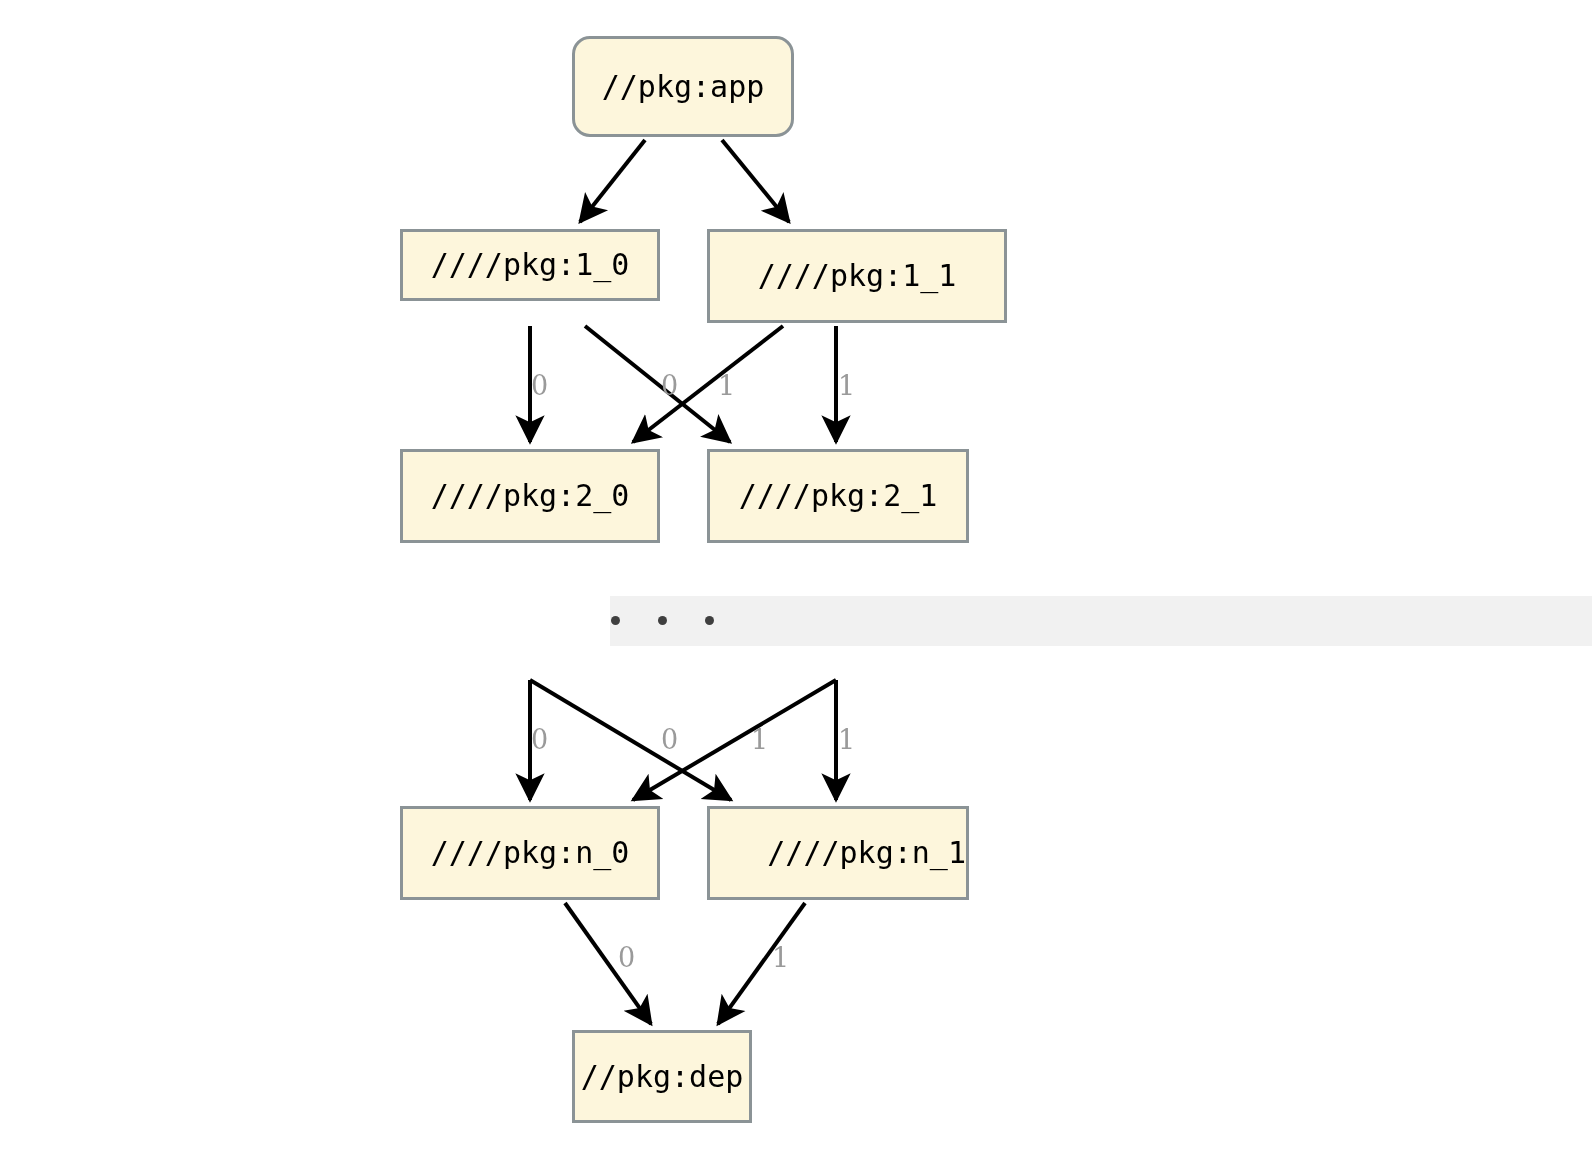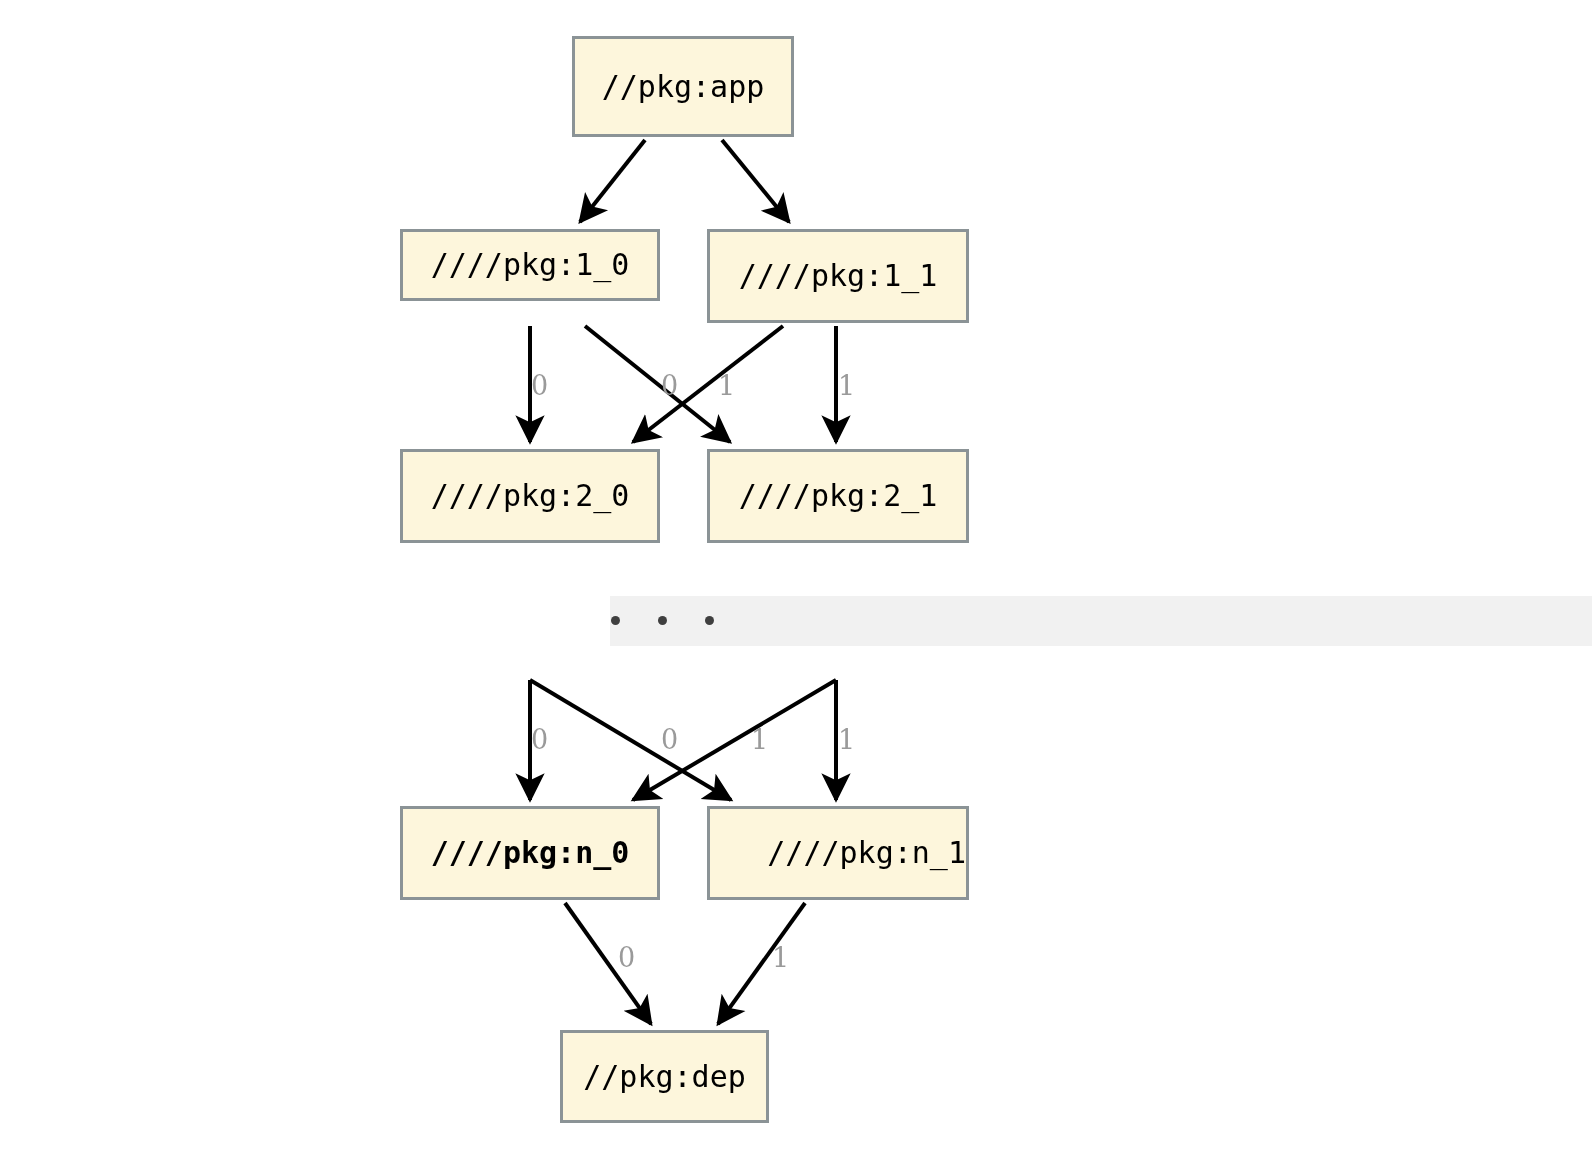--- a/index.html
+++ b/index.html
@@ -107,49 +107,49 @@
       <line x1="530" y1="680" x2="731" y2="800"></line>
       <line x1="836" y1="680" x2="633" y2="800"></line>
       <line x1="836" y1="680" x2="836" y2="800"></line>
 
       <line x1="565" y1="903" x2="651" y2="1024"></line>
 
       <line x1="805" y1="903" x2="718" y2="1024"></line>
     </g>
   </svg>
 
-  <div class="node-box" style="left:572px; top:36px; width:222px; height:101px;">
+  <div class="node-box" style="left:572px; top:36px; width:222px; height:101px;border-radius:18px;">
     <span class="node-label">//pkg:app</span>
   </div>
 
   <div class="node-box" style="left:400px; top:229px; width:260px; height:72px;">
     <span class="node-label">////pkg:1_0</span>
   </div>
 
-  <div class="node-box" style="left:707px; top:229px; width:262px; height:94px;">
+  <div class="node-box" style="left:707px; top:229px; width:300px; height:94px;">
     <span class="node-label">////pkg:1_1</span>
   </div>
 
   <div class="node-box" style="left:400px; top:449px; width:260px; height:94px;">
     <span class="node-label">////pkg:2_0</span>
   </div>
 
   <div class="node-box" style="left:707px; top:449px; width:262px; height:94px;">
     <span class="node-label">////pkg:2_1</span>
   </div>
 
-  <div class="node-box" style="left:400px; top:806px; width:260px; height:94px;font-weight:bold;">
+  <div class="node-box" style="left:400px; top:806px; width:260px; height:94px;">
     <span class="node-label">////pkg:n_0</span>
   </div>
 
   <div class="node-box" style="left:707px; top:806px; width:262px; height:94px;justify-content:flex-end;">
     <span class="node-label">////pkg:n_1</span>
   </div>
 
-  <div class="node-box" style="left:560px; top:1030px; width:209px; height:93px;text-align:right;">
+  <div class="node-box" style="left:572px; top:1030px; width:180px; height:93px;text-align:right;">
     <span class="node-label">//pkg:dep</span>
   </div>
 
   <span class="edge-label" style="left:531px; top:372px;">0</span>
   <span class="edge-label" style="left:661px; top:372px;">0</span>
   <span class="edge-label" style="left:718px; top:372px;">1</span>
   <span class="edge-label" style="left:838px; top:372px;">1</span>
 
   <span class="edge-label" style="left:531px; top:726px;">0</span>
   <span class="edge-label" style="left:661px; top:726px;">0</span>

